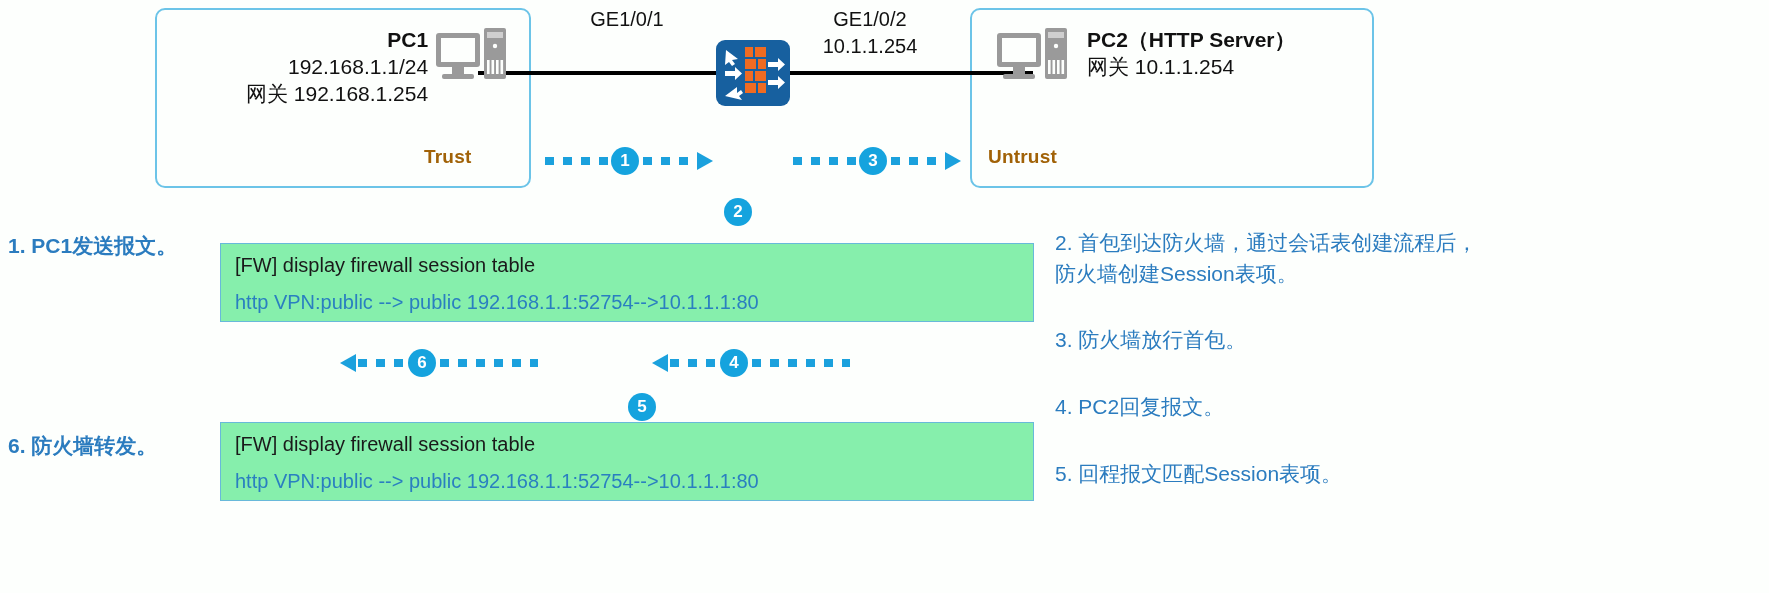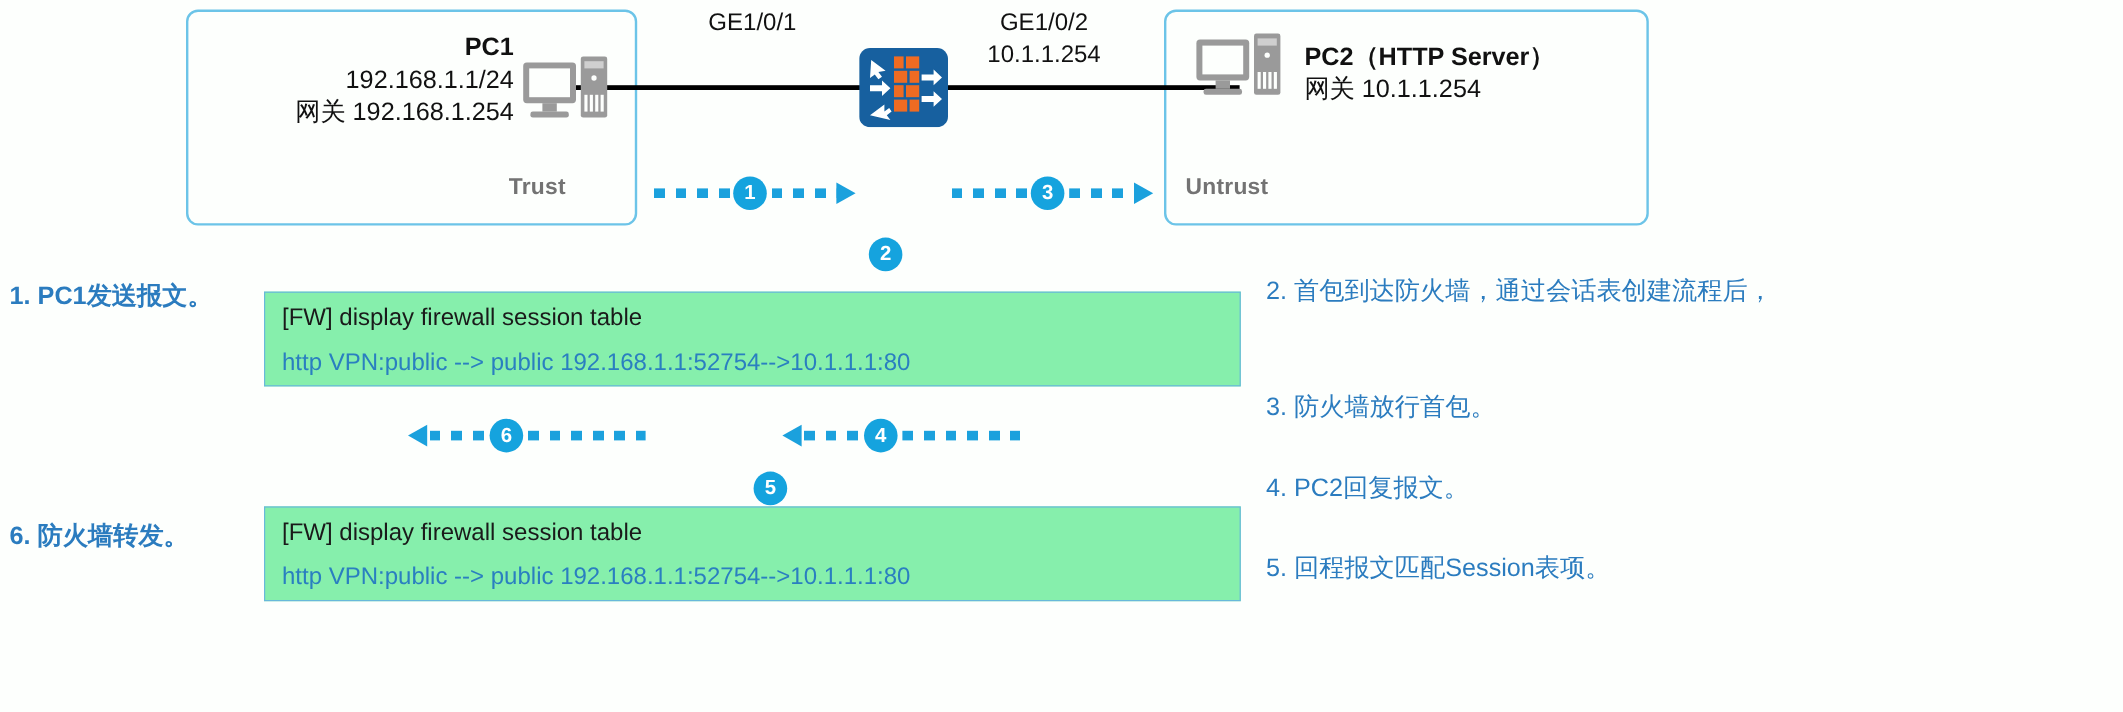--- a/index.html
+++ b/index.html
@@ -12,28 +12,28 @@
   .abs{position:absolute;}
 
   
   .zone-box{
     position:absolute;border:2px solid #6cc4e8;border-radius:10px;
     background:transparent;
   }
   #zone-trust{left:155px;top:8px;width:372px;height:176px;}
   #zone-untrust{left:970px;top:8px;width:400px;height:176px;}
   .zone-label{
-    position:absolute;color:#737373;font-weight:bold;font-size:19px;
+    position:absolute;color:#a16207;font-weight:bold;font-size:19px;
     letter-spacing:.2px;
   }
   #trust-label{left:424px;top:146px;}
   #untrust-label{left:988px;top:146px;}
 
   
-  .host{position:absolute;display:flex;align-items:flex-end;}
+  .host{position:absolute;display:flex;align-items:flex-start;}
   #host-pc1{left:246px;top:26px;}
   #host-pc2{left:995px;top:26px;}
   .host-text{font-size:21px;color:#111;line-height:27px;white-space:nowrap;}
   .host-text .ttl{font-weight:bold;}
   #host-pc1 .host-text{text-align:right;margin-right:6px;}
   #host-pc2 .host-text{text-align:left;margin-left:14px;}
 
   .pc-icon{width:78px;height:62px;flex:none;}
 
   
@@ -216,16 +216,17 @@
   <div class="session-cmd">[FW] display firewall session table</div>
   <div class="session-row">http  VPN:public --&gt; public 192.168.1.1:52754--&gt;10.1.1.1:80</div>
 </div>
 <div class="badge" id="badge-5">5</div>
 
 <div class="step-left" id="step-1">1. PC1发送报文。</div>
 <div class="step-left" id="step-6">6. 防火墙转发。</div>
 
 <div class="step-right" id="step-2">
   <div>2. 首包到达防火墙，通过会话表创建流程后，</div>
+  <div>防火墙创建Session表项。</div>
 </div>
 <div class="step-right" id="step-3">3. 防火墙放行首包。</div>
 <div class="step-right" id="step-4">4. PC2回复报文。</div>
 <div class="step-right" id="step-5">5. 回程报文匹配Session表项。</div>
 
 </body></html>

